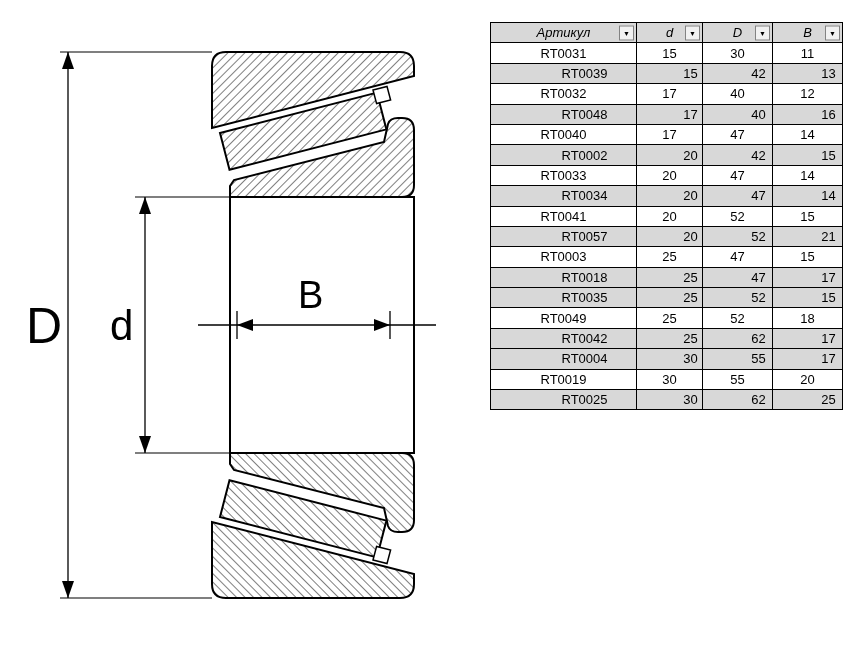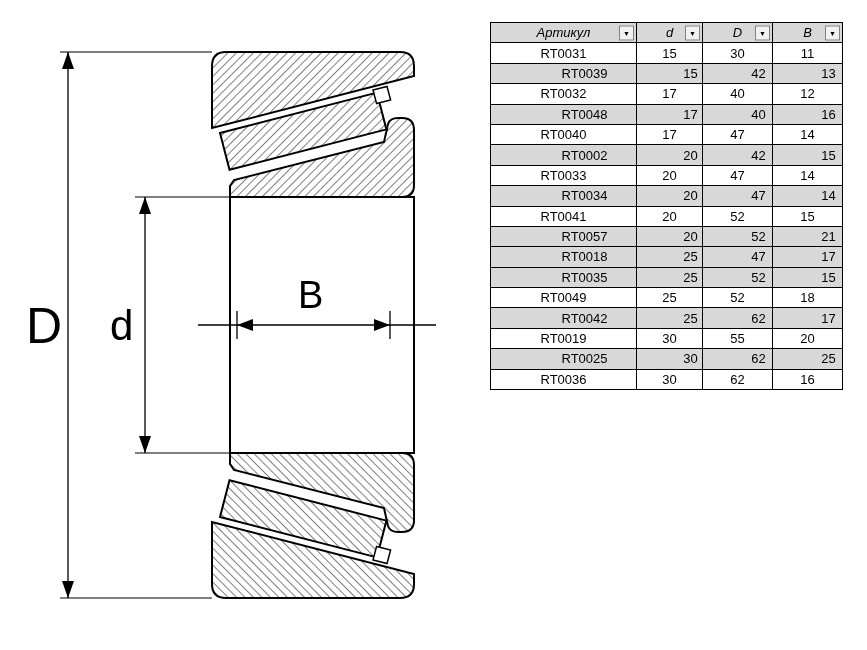--- a/index.html
+++ b/index.html
@@ -184,20 +184,26 @@
             <td>20</td>
             <td>52</td>
             <td>15</td>
           </tr>
           <tr class="alt">
             <td>RT0057</td>
             <td>20</td>
             <td>52</td>
             <td>21</td>
           </tr>
+          <tr>
+            <td>RT0003</td>
+            <td>25</td>
+            <td>47</td>
+            <td>15</td>
+          </tr>
           <tr class="alt">
             <td>RT0018</td>
             <td>25</td>
             <td>47</td>
             <td>17</td>
           </tr>
           <tr class="alt">
             <td>RT0035</td>
             <td>25</td>
             <td>52</td>
@@ -208,35 +214,35 @@
             <td>25</td>
             <td>52</td>
             <td>18</td>
           </tr>
           <tr class="alt">
             <td>RT0042</td>
             <td>25</td>
             <td>62</td>
             <td>17</td>
           </tr>
+          <tr class="alt">
+            <td>RT0004</td>
+            <td>30</td>
+            <td>55</td>
+            <td>17</td>
+          </tr>
           <tr>
             <td>RT0019</td>
             <td>30</td>
             <td>55</td>
             <td>20</td>
           </tr>
           <tr class="alt">
             <td>RT0025</td>
             <td>30</td>
             <td>62</td>
             <td>25</td>
-          </tr>
-          <tr>
-            <td>RT0036</td>
-            <td>30</td>
-            <td>62</td>
-            <td>16</td>
           </tr>
         </tbody>
     </table>
   </div>
 
 </div>
 
 </body></html>

